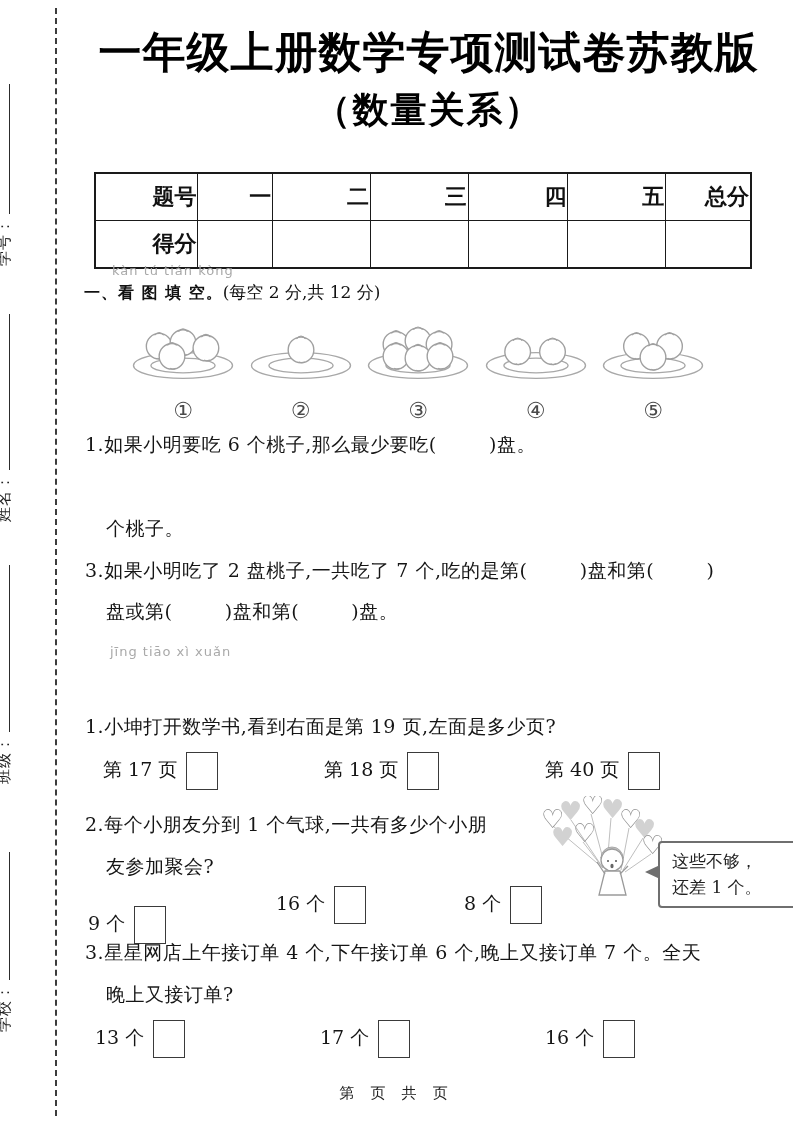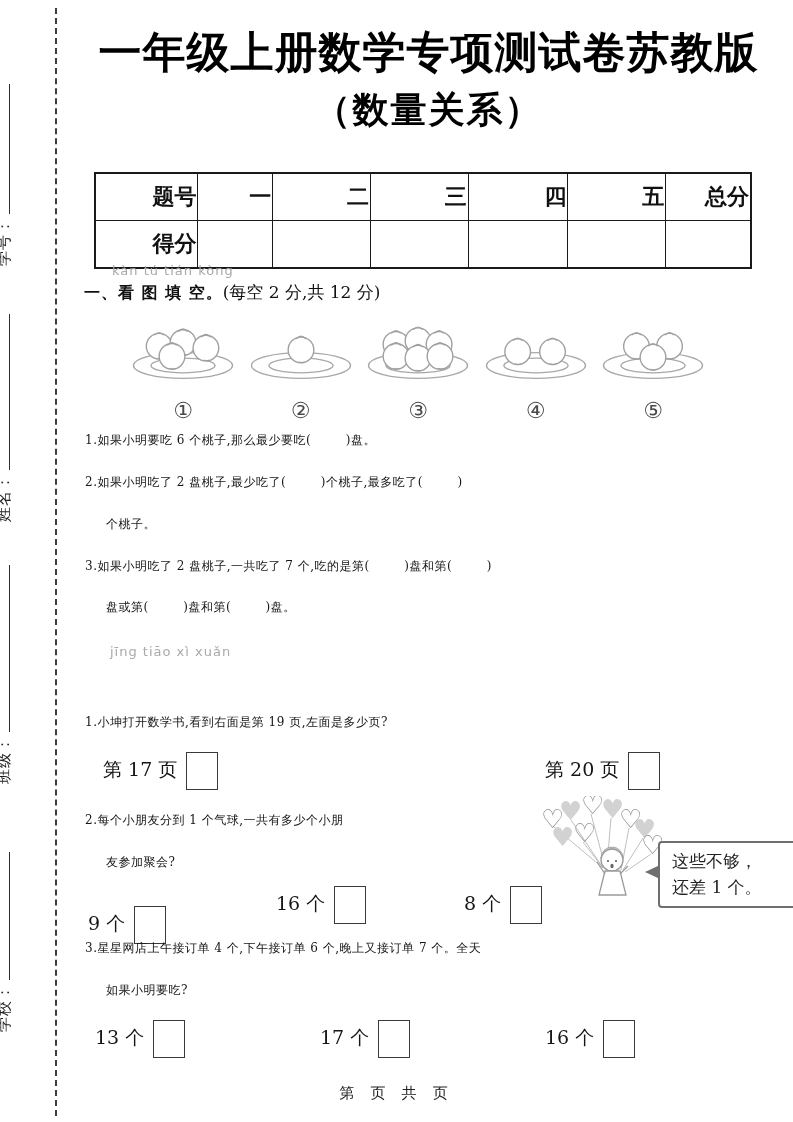--- a/index.html
+++ b/index.html
@@ -28,21 +28,21 @@
   table.score{position:absolute;left:94px;top:172px;width:658px;border-collapse:collapse;
               table-layout:fixed;}
   table.score td{border:1.6px solid #1a1a1a;text-align:right;font-size:22px;height:44px;
                  color:#111;font-weight:700;}
   table.score{border:2.5px solid #1a1a1a;}
 
   
   .pinyin{font-size:13px;color:#a9a9a9;letter-spacing:1px;font-family:"DejaVu Sans",sans-serif;}
   .sec-head{font-family:"DejaVu Serif",serif;font-size:17px;color:#111;}
   .sec-head .sec-title{font-size:16px;font-weight:bold;letter-spacing:1px;}
-  .q{font-family:"DejaVu Serif",serif;font-size:12px;color:#151515;letter-spacing:0.5px;}
+  .q{font-family:"DejaVu Serif",serif;font-size:19px;color:#151515;letter-spacing:0.5px;}
 
   .tickbox{display:inline-block;width:30px;height:36px;border:1.7px solid #3a3a3a;
            background:#fff;vertical-align:-14px;}
   .inline-box{display:inline-block;width:26px;height:30px;border:1.6px solid #3a3a3a;
               vertical-align:-9px;margin:0 6px;background:#fff;}
   .opt{position:absolute;font-family:"DejaVu Serif",serif;font-size:19px;color:#151515;white-space:nowrap;}
   .opt .tickbox{margin-left:9px;}
 
   
   .plates{left:128px;top:312px;width:580px;display:flex;justify-content:space-between;}
@@ -210,31 +210,31 @@
           <path d="M 76 47 q3 2 6 0" class="pc"></path>
           <circle cx="60" cy="46" r="14" class="pe"></circle>
           <path d="M 55 34 Q 60 28 65 34" class="pc"></path>
           <path d="M 58 59 q3 2 6 0" class="pc"></path>
         </svg>
       <span class="plate-num">⑤</span>
     </div>
   </div>
 
   <div class="abs q pre" style="left:85px;top:432px;">1.如果小明要吃 6 个桃子,那么最少要吃(        )盘。</div>
-  <div class="abs q pre" style="left:85px;top:474px;">2.如果小明吃了 2 盘桃子,最少吃了(        )个桃子,最多吃了(        )</div>
   <div class="abs q pre" style="left:106px;top:516px;">个桃子。</div>
   <div class="abs q pre" style="left:85px;top:558px;">3.如果小明吃了 2 盘桃子,一共吃了 7 个,吃的是第(        )盘和第(        )</div>
   <div class="abs q pre" style="left:106px;top:599px;">盘或第(        )盘和第(        )盘。</div>
 
   <div class="abs pinyin" style="left:110px;top:644px;">jīng  tiāo  xì  xuǎn</div>
 
   <div class="abs q pre" style="left:85px;top:714px;">1.小坤打开数学书,看到右面是第 19 页,左面是多少页?</div>
   <div class="abs" style="left:0;top:752px;height:46px;width:793px;">
     <span class="opt" style="left:103px;"><span>第 17 页</span><span class="tickbox"></span></span>
-    <span class="opt" style="left:545px;"><span>第 20 页</span><span class="tickbox"></span></span>
+    <span class="opt" style="left:324px;"><span>第 18 页</span><span class="tickbox"></span></span>
+    <span class="opt" style="left:545px;"><span>第 40 页</span><span class="tickbox"></span></span>
   </div>
 
   <div class="abs q pre" style="left:85px;top:812px;">2.每个小朋友分到 1 个气球,一共有多少个小朋</div>
   <div class="abs q pre" style="left:106px;top:854px;">友参加聚会?</div>
 
   <svg class="abs illus" viewBox="0 0 250 114">
     <g stroke="#b7b7b7" stroke-width="0.9">
       <line x1="14" y1="30" x2="64" y2="72"></line>
         <line x1="32" y1="24" x2="64" y2="72"></line>
       <line x1="52" y1="18" x2="66" y2="70"></line>
@@ -272,21 +272,21 @@
     <div>还差 1 个。</div>
   </div>
 
   <div class="abs" style="left:0;top:886px;height:46px;width:793px;">
     <span class="opt" style="left:88px;margin-top:20px;"><span>9 个</span><span class="tickbox"></span></span>
     <span class="opt" style="left:276px;"><span>16 个</span><span class="tickbox"></span></span>
     <span class="opt" style="left:464px;"><span>8 个</span><span class="tickbox"></span></span>
   </div>
 
   <div class="abs q pre" style="left:85px;top:940px;">3.星星网店上午接订单 4 个,下午接订单 6 个,晚上又接订单 7 个。全天</div>
-  <div class="abs q pre" style="left:106px;top:982px;">如果小明要吃?</div>
+  <div class="abs q pre" style="left:106px;top:982px;">晚上又接订单?</div>
   <div class="abs" style="left:0;top:1020px;height:46px;width:793px;">
     <span class="opt" style="left:95px;"><span>13 个</span><span class="tickbox"></span></span>
     <span class="opt" style="left:320px;"><span>17 个</span><span class="tickbox"></span></span>
     <span class="opt" style="left:545px;"><span>16 个</span><span class="tickbox"></span></span>
   </div>
 
   <div class="abs footer pre">第 页 共 页</div>
 
 </div>
 

